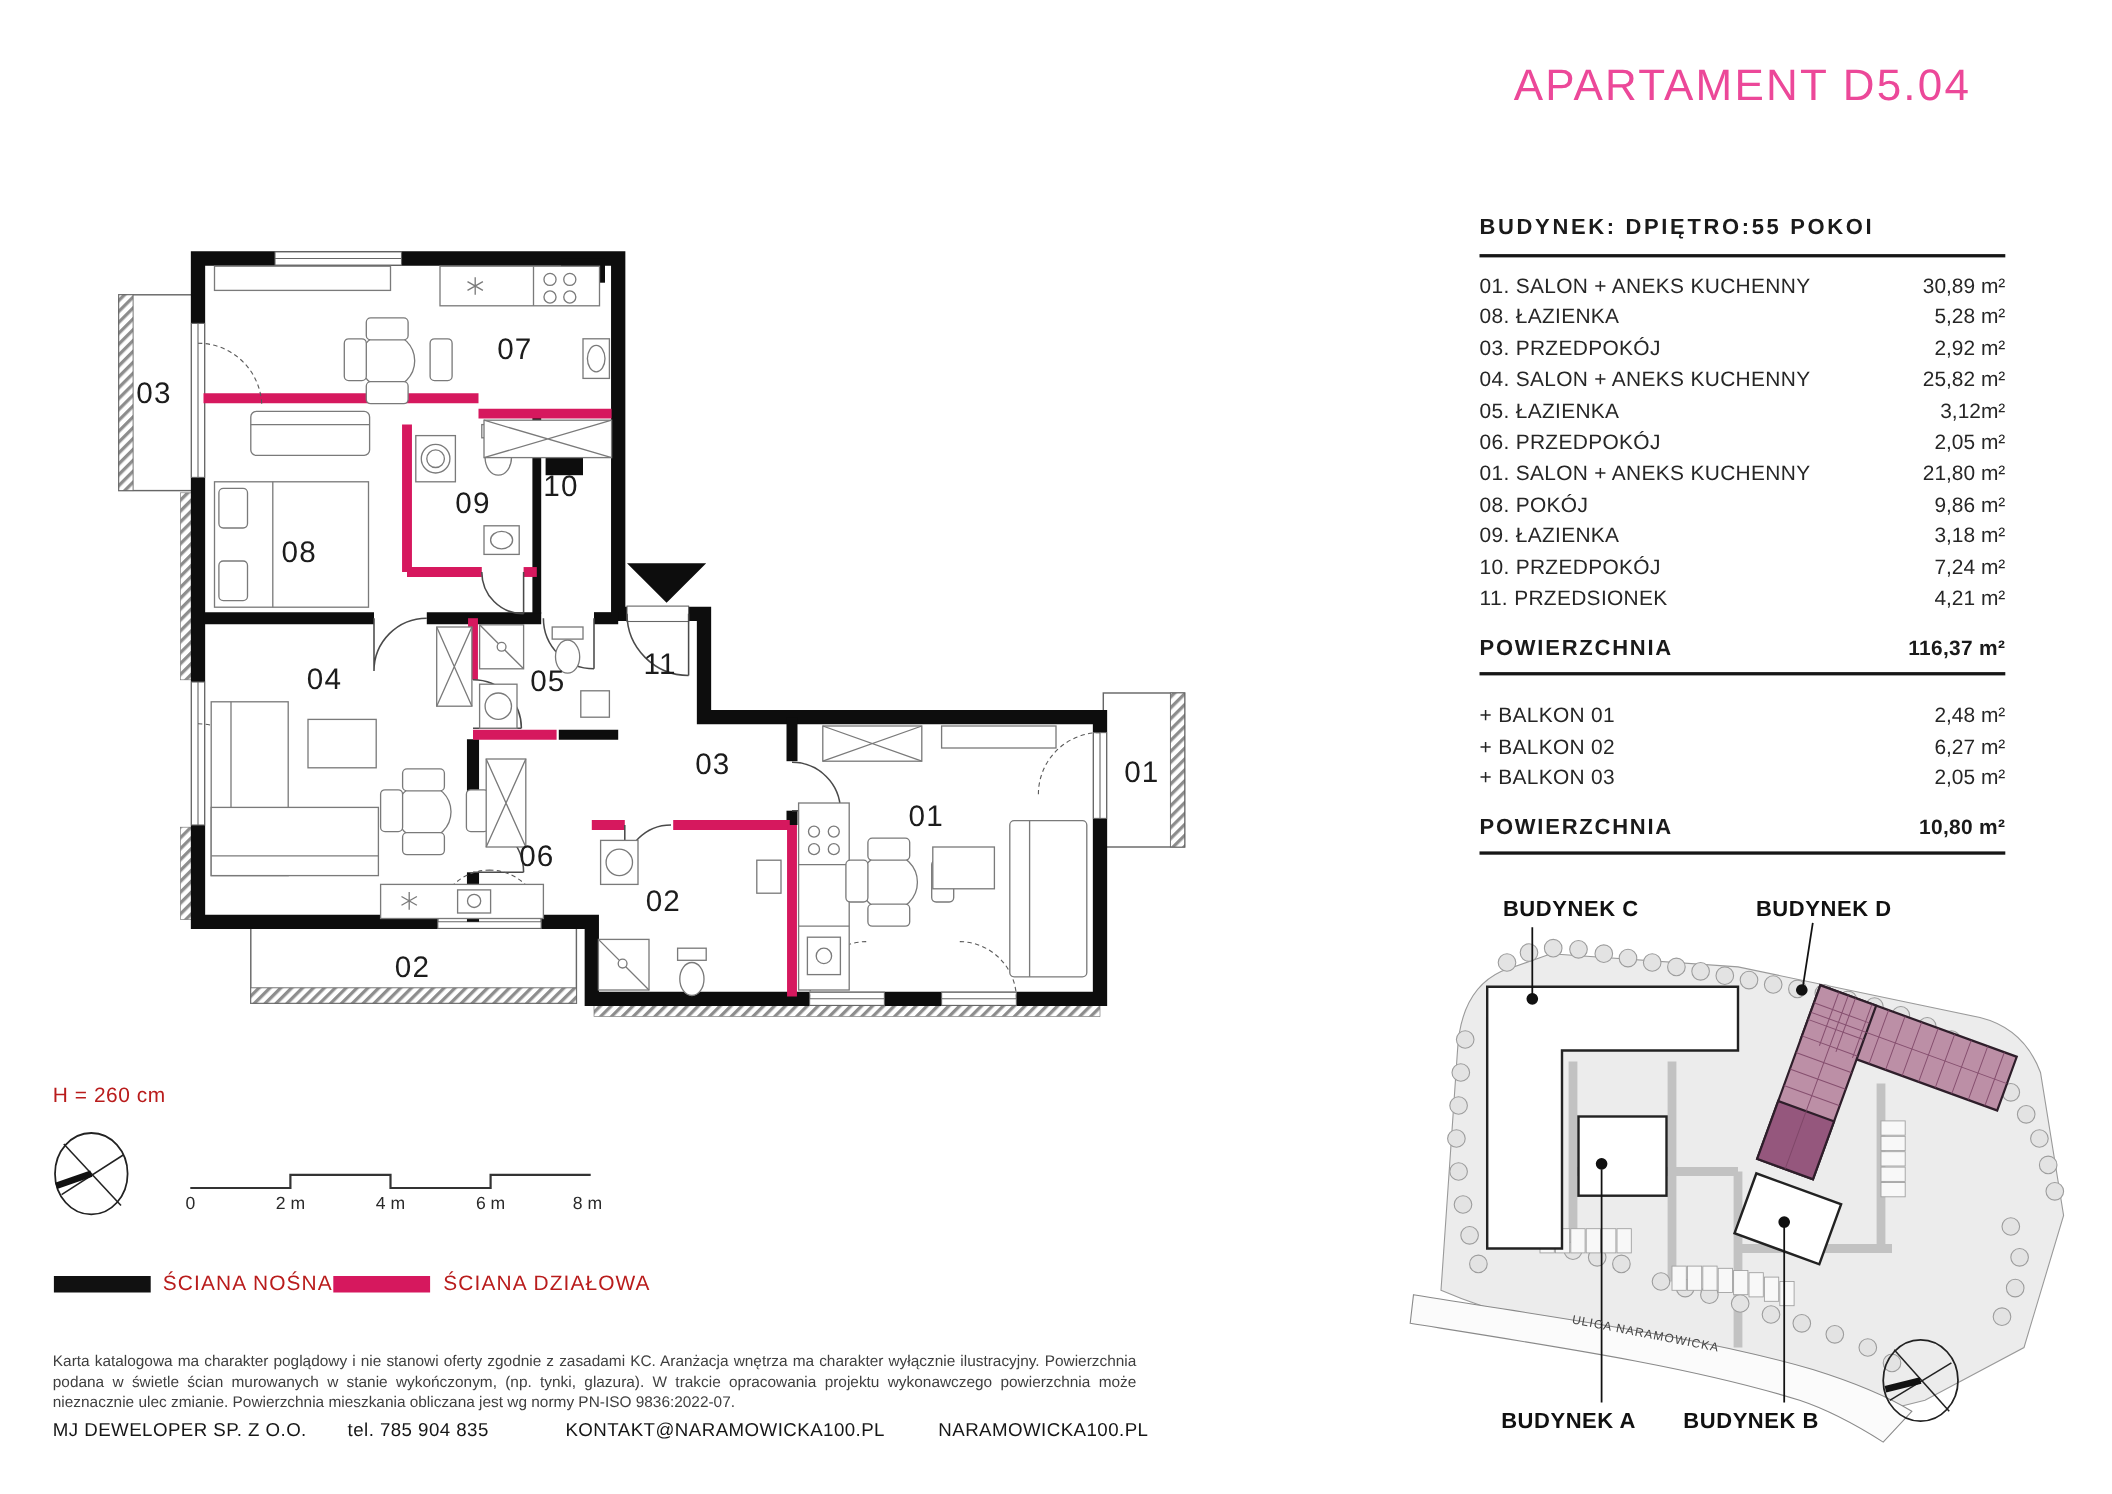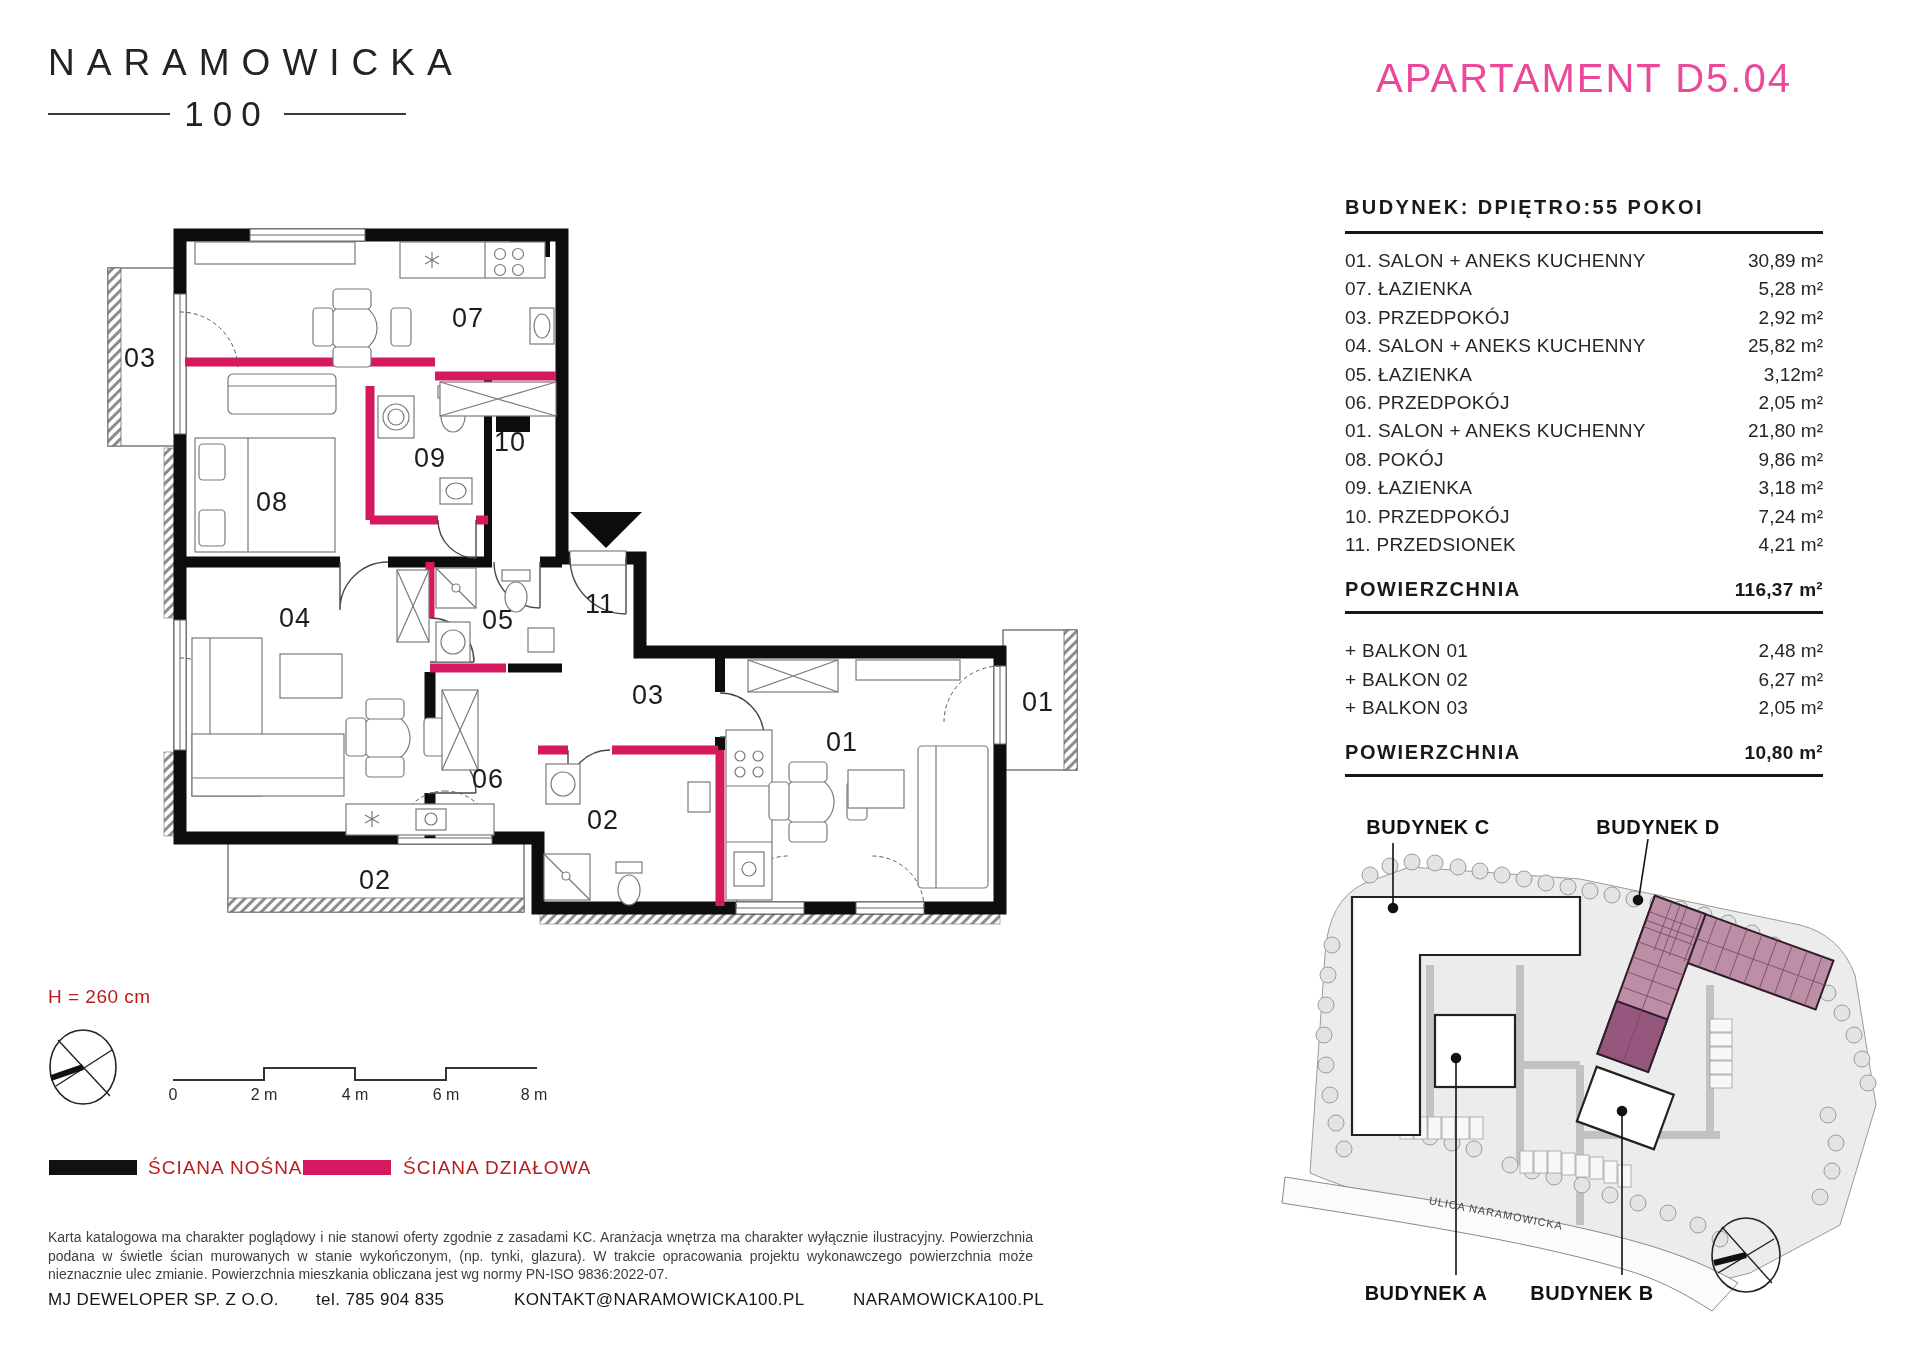--- a/index.html
+++ b/index.html
@@ -49,44 +49,36 @@
   .maplabel{position:absolute;transform:translate(-50%,-50%);font-size:20px;font-weight:700;
             letter-spacing:0.5px;color:#111;white-space:nowrap;}
   .streetlabel{position:absolute;transform:translate(-50%,-50%) rotate(11deg);font-size:11px;
                letter-spacing:1px;color:#444;white-space:nowrap;}
 </style>
 </head>
 <body>
 
 <div class="page">
 
-  <div class="abs logo">
-    <div class="logo-name">NARAMOWICKA</div>
-    <div class="logo-sub">
-      <span class="logo-rule"></span>
-      <span class="logo-100">100</span>
-      <span class="logo-rule"></span>
-    </div>
-  </div>
 
   <div class="abs heading">APARTAMENT D5.04</div>
 
   <div class="abs spec">
     <div class="spechead">
       <span>BUDYNEK: D</span>
       <span>PIĘTRO:5</span>
       <span>5 POKOI</span>
     </div>
     <div class="speclist">
       <div class="specrow">
           <span class="nm">01. SALON + ANEKS KUCHENNY</span>
           <span class="ar">30,89 m²</span>
         </div>
       <div class="specrow">
-          <span class="nm">07. ŁAZIENKA</span>
+          <span class="nm">08. ŁAZIENKA</span>
           <span class="ar">5,28 m²</span>
         </div>
       <div class="specrow">
           <span class="nm">03. PRZEDPOKÓJ</span>
           <span class="ar">2,92 m²</span>
         </div>
       <div class="specrow">
           <span class="nm">04. SALON + ANEKS KUCHENNY</span>
           <span class="ar">25,82 m²</span>
         </div>

